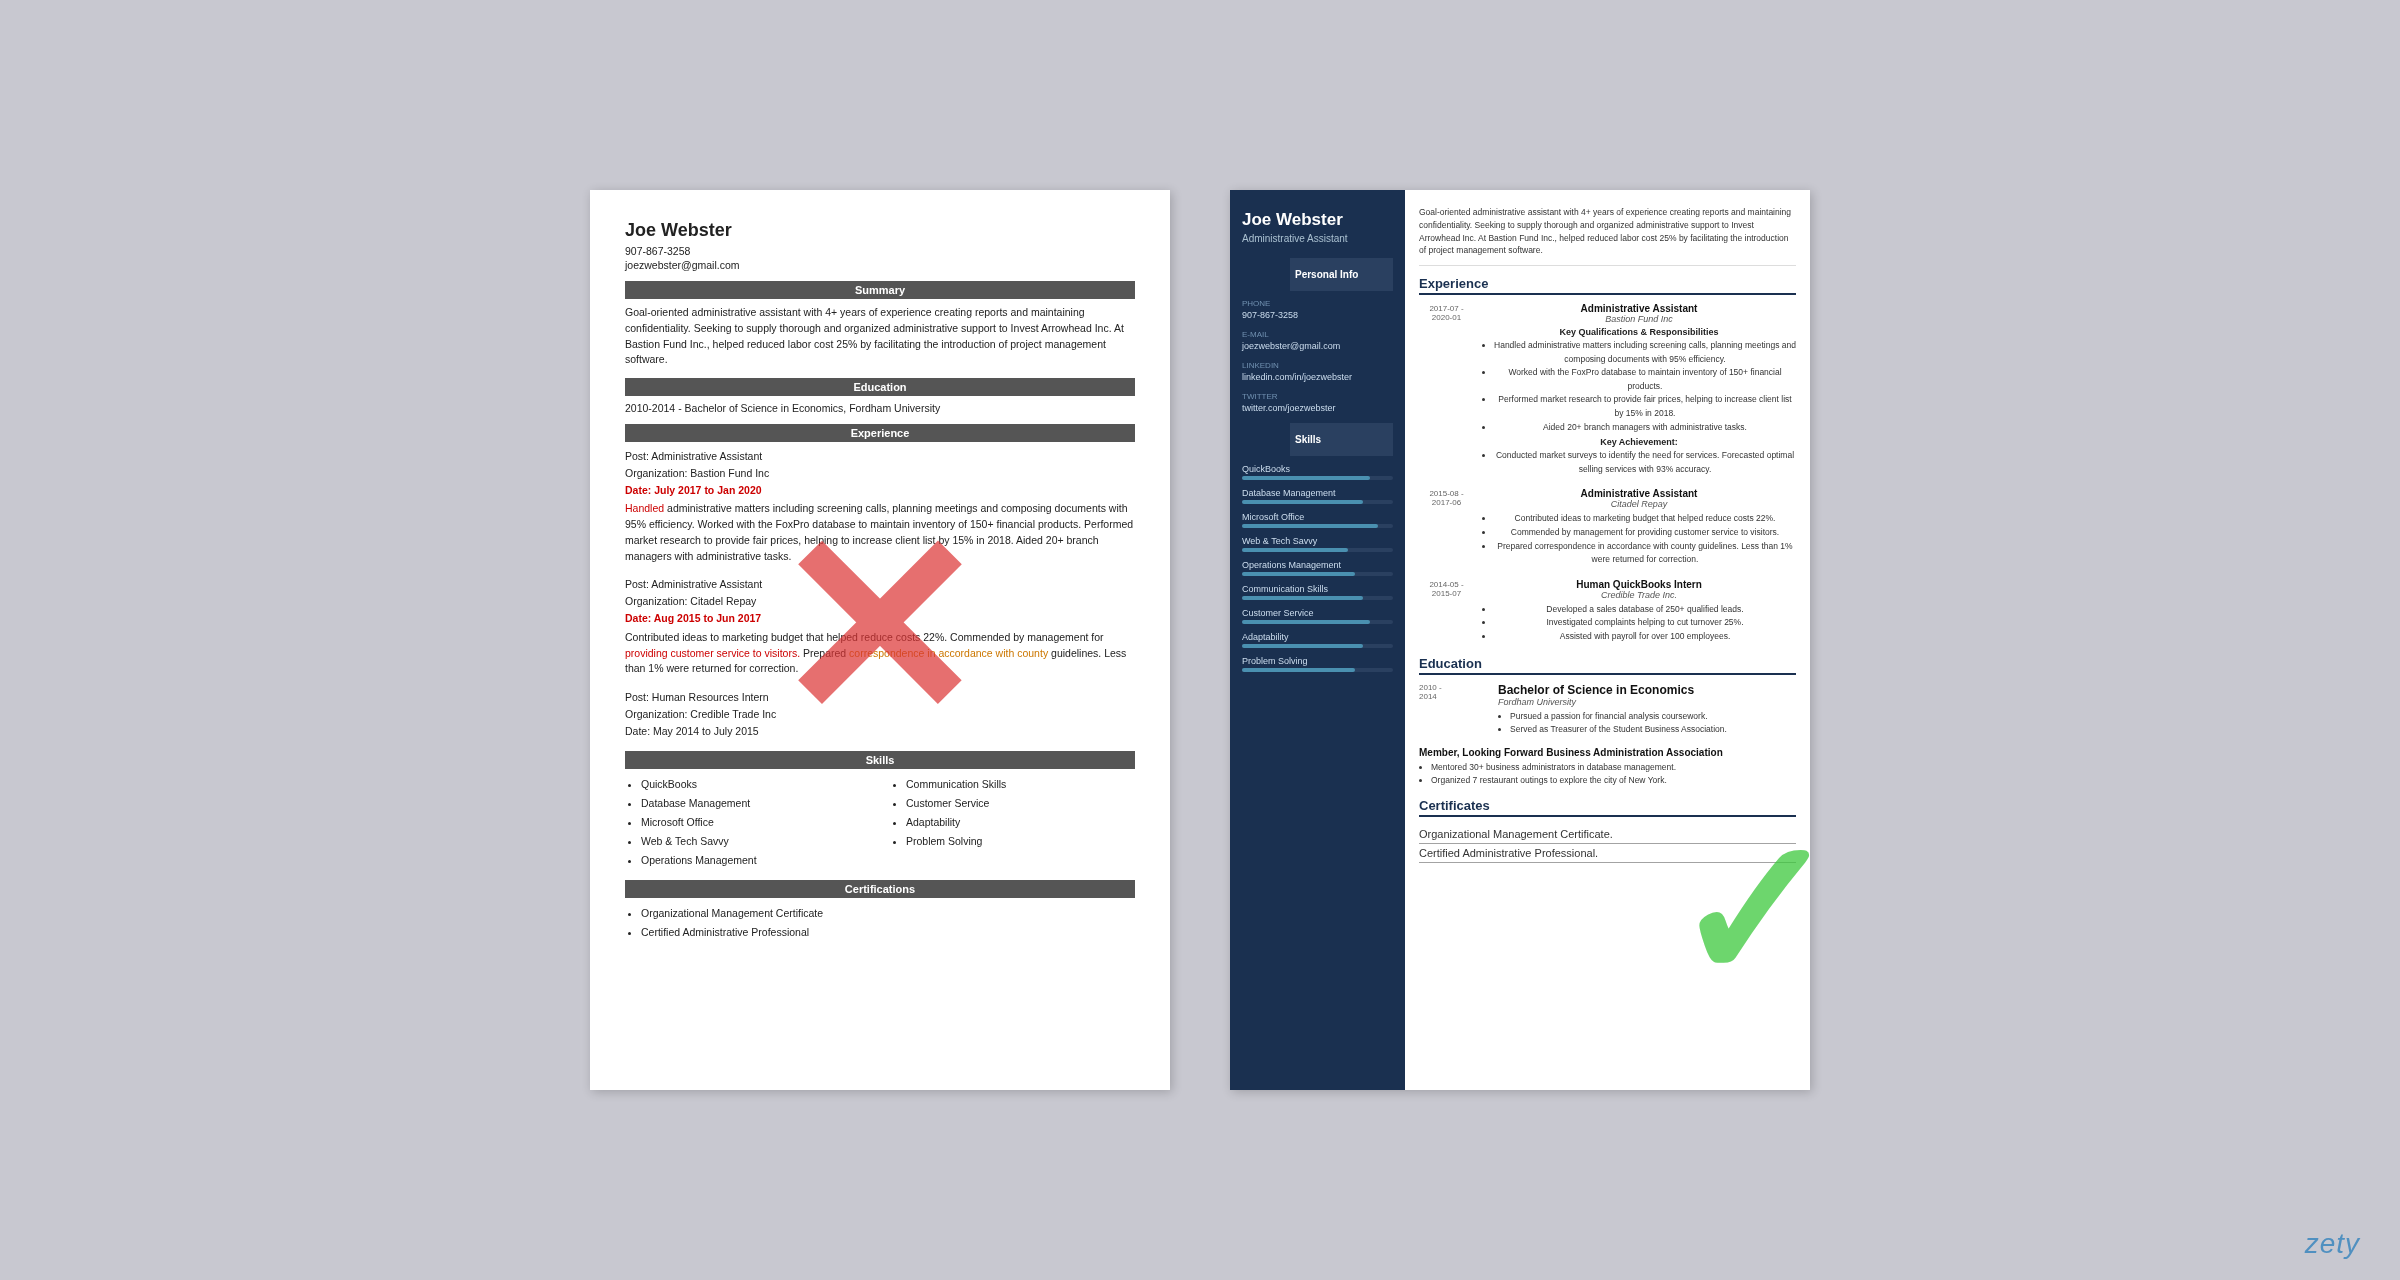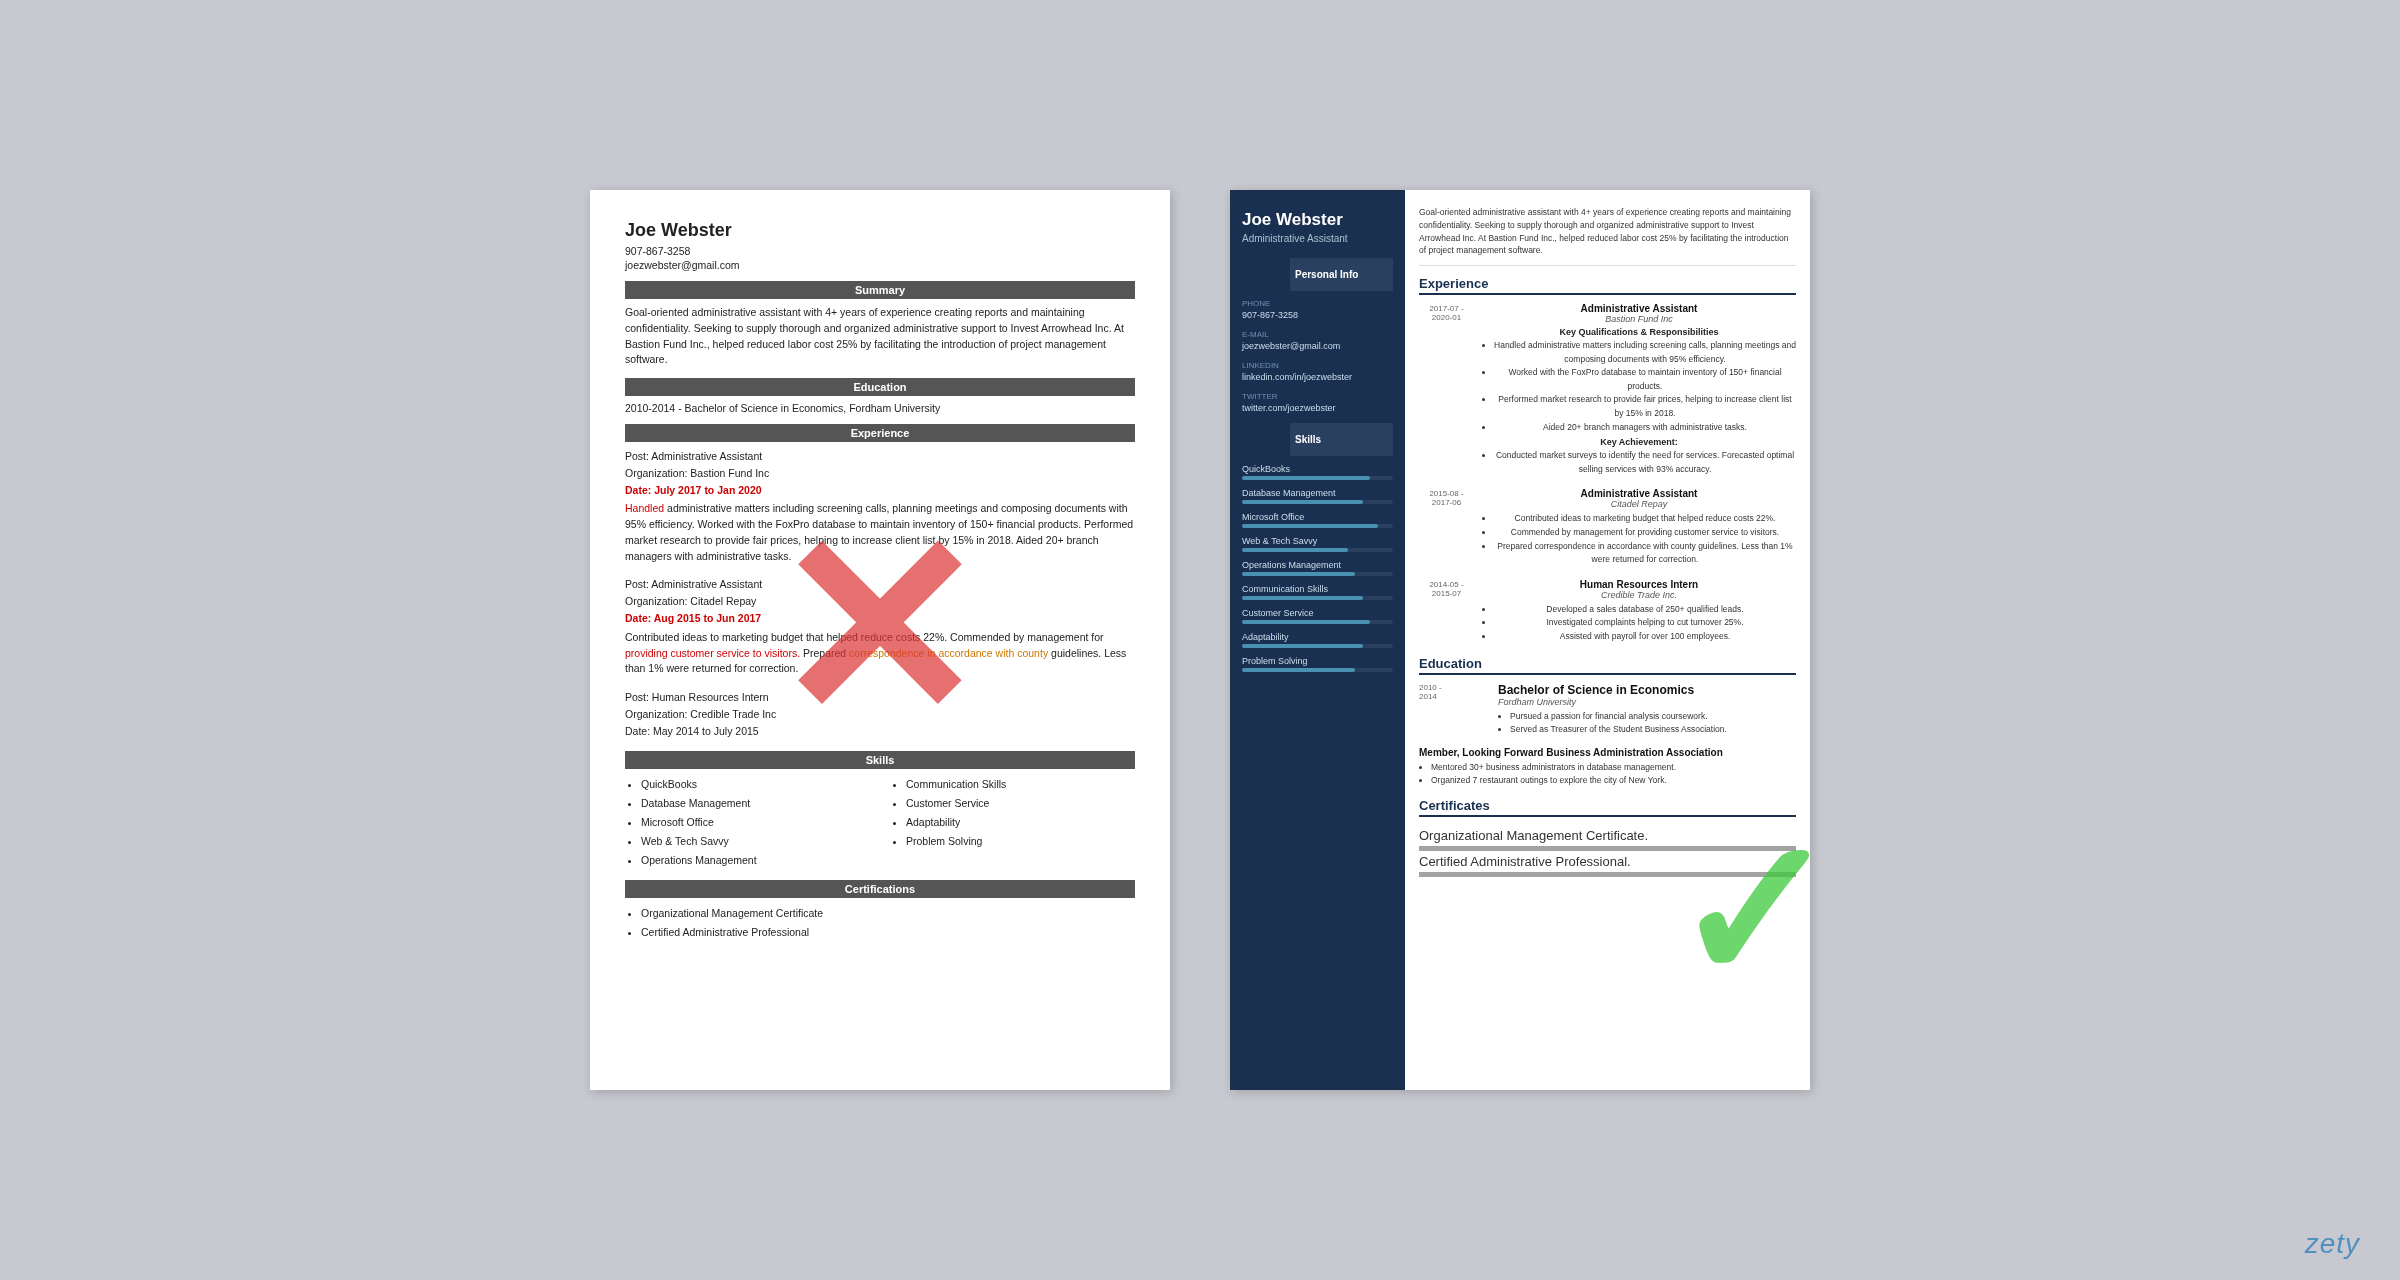--- a/index.html
+++ b/index.html
@@ -294,23 +294,23 @@
     }
     .assoc-bullets {
       padding-left: 12px;
       font-size: 8.5px;
       line-height: 1.6;
       color: #333;
       margin-bottom: 10px;
     }
 
     .cert-item {
-      font-size: 13px;
+      font-size: 11px;
       color: #333;
-      border-bottom: 5px solid #a3a3a3;
+      border-bottom: 1px solid #a3a3a3;
       padding: 3px 0;
     }
 
     
     .check-mark {
       position: absolute;
       bottom: 80px;
       right: -30px;
       font-size: 200px;
       color: rgba(60, 200, 60, 0.75);
@@ -536,21 +536,21 @@
             <li>Contributed ideas to marketing budget that helped reduce costs 22%.</li>
             <li>Commended by management for providing customer service to visitors.</li>
             <li>Prepared correspondence in accordance with county guidelines. Less than 1% were returned for correction.</li>
           </ul>
         </div>
       </div>
 
       <div class="exp-entry">
         <div class="exp-date">2014-05 -<br>2015-07</div>
         <div class="exp-body">
-          <div class="exp-job-title">Human Resources Intern</div>
+          <div class="exp-job-title">Human QuickBooks Intern</div>
           <div class="exp-company">Credible Trade Inc.</div>
           <ul class="exp-bullets">
             <li>Developed a sales database of 250+ qualified leads.</li>
             <li>Investigated complaints helping to cut turnover 25%.</li>
             <li>Assisted with payroll for over 100 employees.</li>
           </ul>
         </div>
       </div>
 
       <div class="main-section-title">Education</div>

